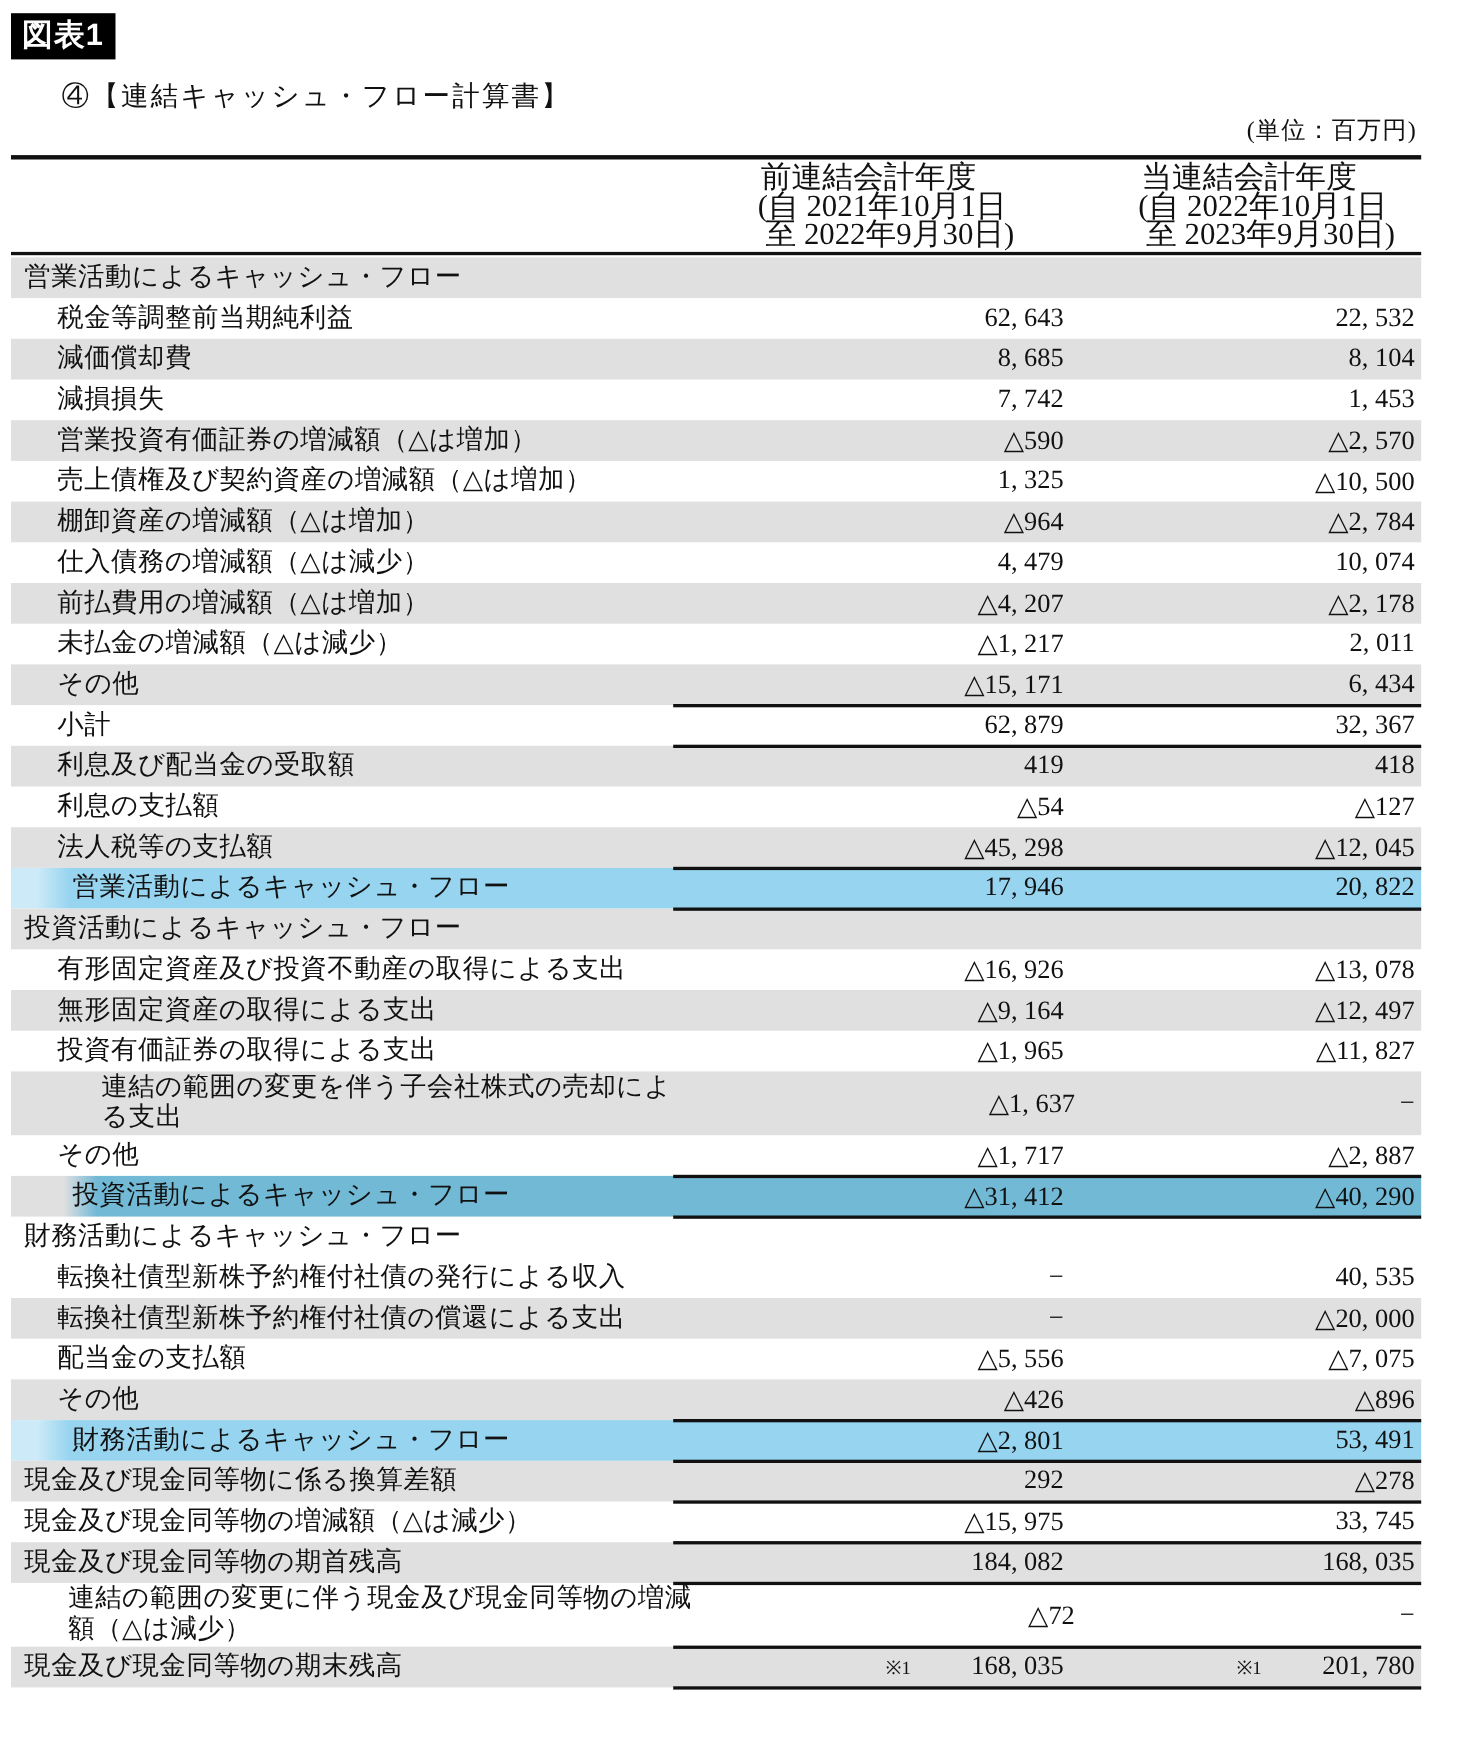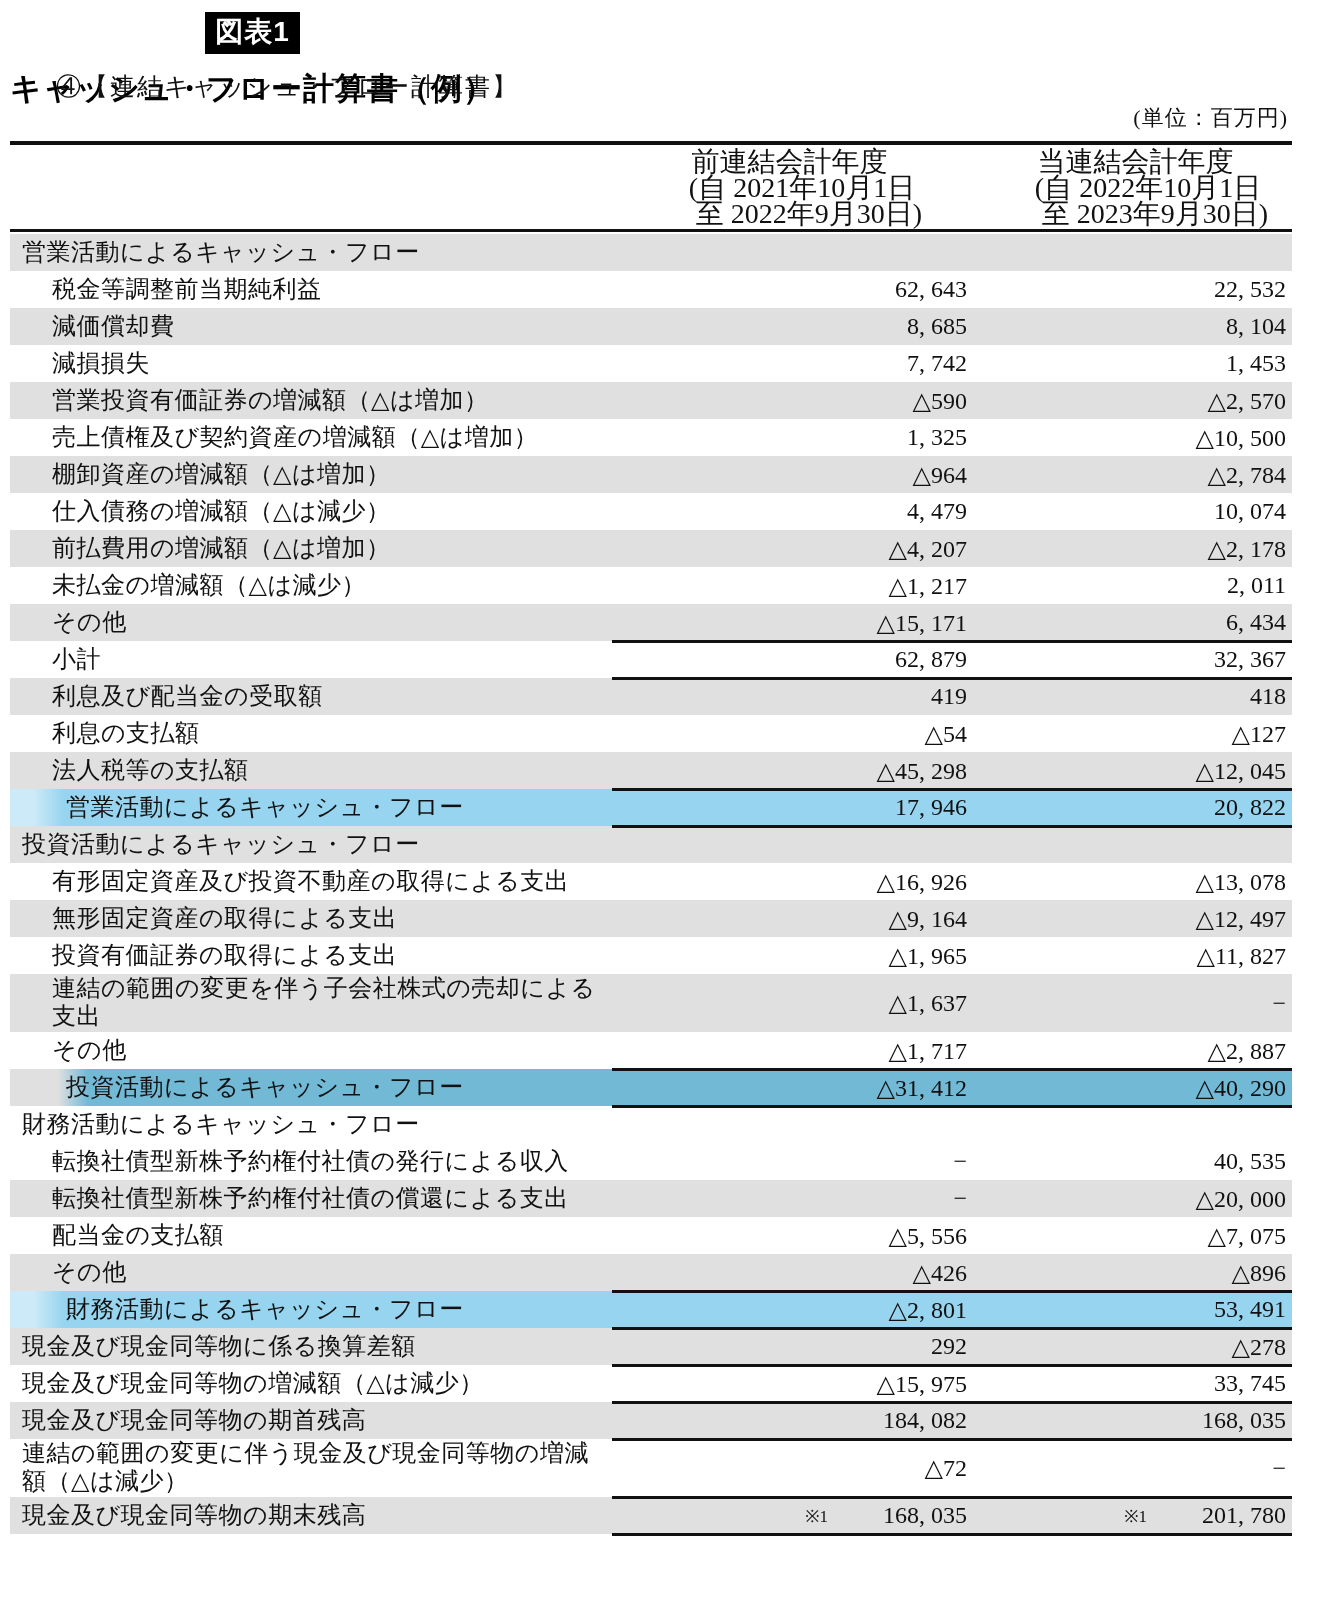--- a/index.html
+++ b/index.html
@@ -2,21 +2,21 @@
 <html style="--gray: #e0e0e0; --blue: #96d4ef; --blue-cap: #cdeaf8; --blue-dark: #72b9d6;"><head>
 <meta charset="utf-8">
 <style>
   html,body{margin:0;padding:0;background:#fff;}
   .page{
     position:relative;width:1340px;height:1604px;background:#ffffff;
     font-family:"Liberation Serif","DejaVu Serif",serif;color:#111;
     overflow:hidden;
   }
   
-  .titlebar{position:absolute;top:12px;left:10px;display:flex;align-items:center;gap:14px;flex-direction:column;}
+  .titlebar{position:absolute;top:12px;left:10px;display:flex;align-items:center;gap:32px;}
   .badge{
     background:#000;color:#fff;font-family:"Liberation Sans","DejaVu Sans",sans-serif;
     font-weight:bold;font-size:28px;line-height:1;padding:6px 10px 8px 10px;letter-spacing:1px;
   }
   .title{
     font-family:"Liberation Sans","DejaVu Sans",sans-serif;font-weight:bold;
     font-size:31px;letter-spacing:1px;color:#000;
   }
   .subtitle{position:absolute;top:70px;left:56px;font-size:25px;letter-spacing:2px;}
   .unit-note{position:absolute;top:103px;right:52px;font-size:22px;letter-spacing:1px;}
@@ -26,42 +26,41 @@
   .rule-mid{top:229px;height:3px;}
   
   .col-headers{position:absolute;top:149px;left:10px;width:1282px;display:flex;}
   .col-spacer{width:602px;}
   .col-head{width:355px;text-align:center;font-size:28px;line-height:26px;}
   .col-head.second{width:325px;padding-left:12px;box-sizing:border-box;}
   .col-head .dates{display:inline-block;text-align:left;white-space:pre;margin-left:32px;}
   
   .tbody{position:absolute;top:234px;left:10px;width:1282px;}
   .row{display:flex;align-items:center;position:relative;height:37px;font-size:24px;}
-  .row.tall{height:58px;}
+  .row.tall{height:58px;padding-left:40px;}
   .row .label{width:602px;box-sizing:border-box;padding-left:12px;line-height:1.15;letter-spacing:0.5px;}
   .row.detail .label{padding-left:42px;}
   .row.total .label{padding-left:56px;}
   .val{width:355px;box-sizing:border-box;text-align:right;display:flex;justify-content:flex-end;align-items:center;}
   .val.v2{width:325px;padding-right:6px;}
   .val .note{font-size:17px;margin-right:55px;}
   .bg-gray{background:var(--gray);}
   .bg-blue{background:linear-gradient(to right,var(--blue-cap) 0px,var(--blue-cap) 24px,var(--blue) 54px,var(--blue) 100%);}
   .bg-blue-dark{background:linear-gradient(to right,var(--gray) 0px,var(--gray) 48px,var(--blue-dark) 78px,var(--blue-dark) 100%);}
   .rule-below::after{
     content:"";position:absolute;left:602px;right:0;bottom:-2px;height:3px;background:#111;z-index:2;
   }
 </style>
 </head>
 <body>
 
 <div class="page">
 
   <div class="titlebar">
     <span class="badge">図表1</span>
-    <span class="title">キャッシュ・フロー計算書（例）</span>
   </div>
 
   <div class="subtitle">④【連結キャッシュ・フロー計算書】</div>
 
   <div class="unit-note">(単位：百万円)</div>
 
   <div class="rule rule-thick"></div>
 
   <div class="col-headers">
     <div class="col-spacer"></div>

